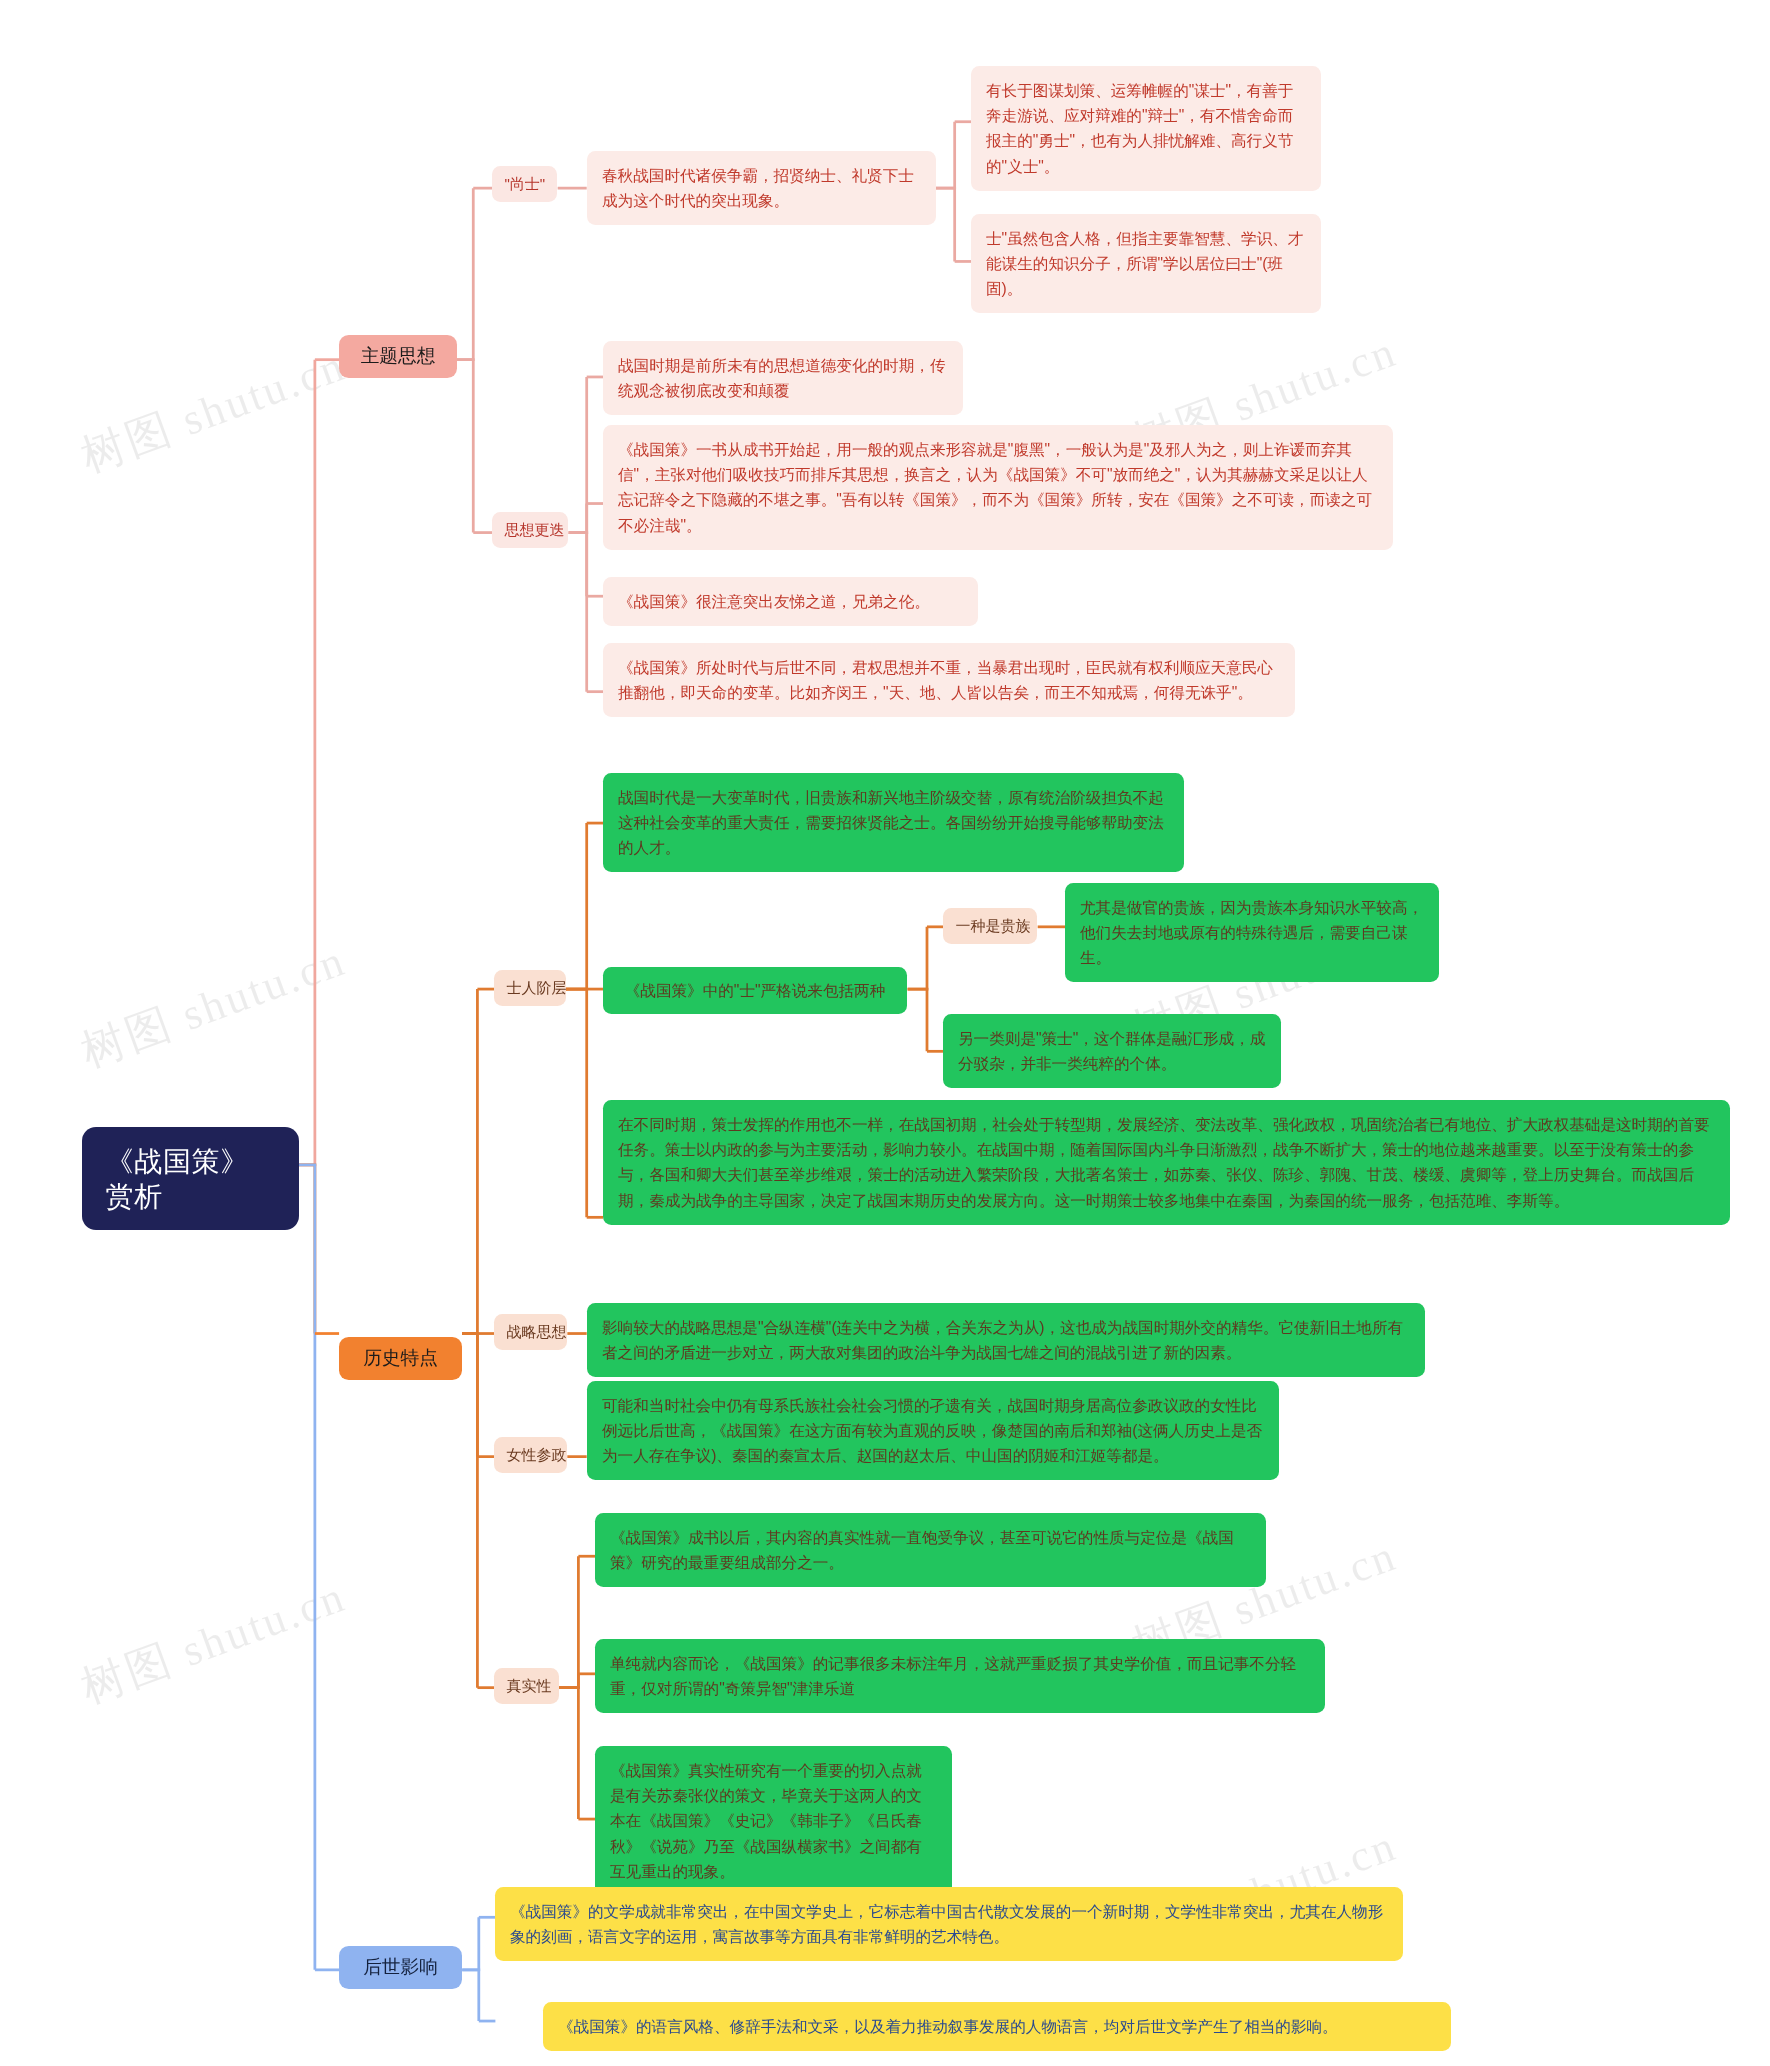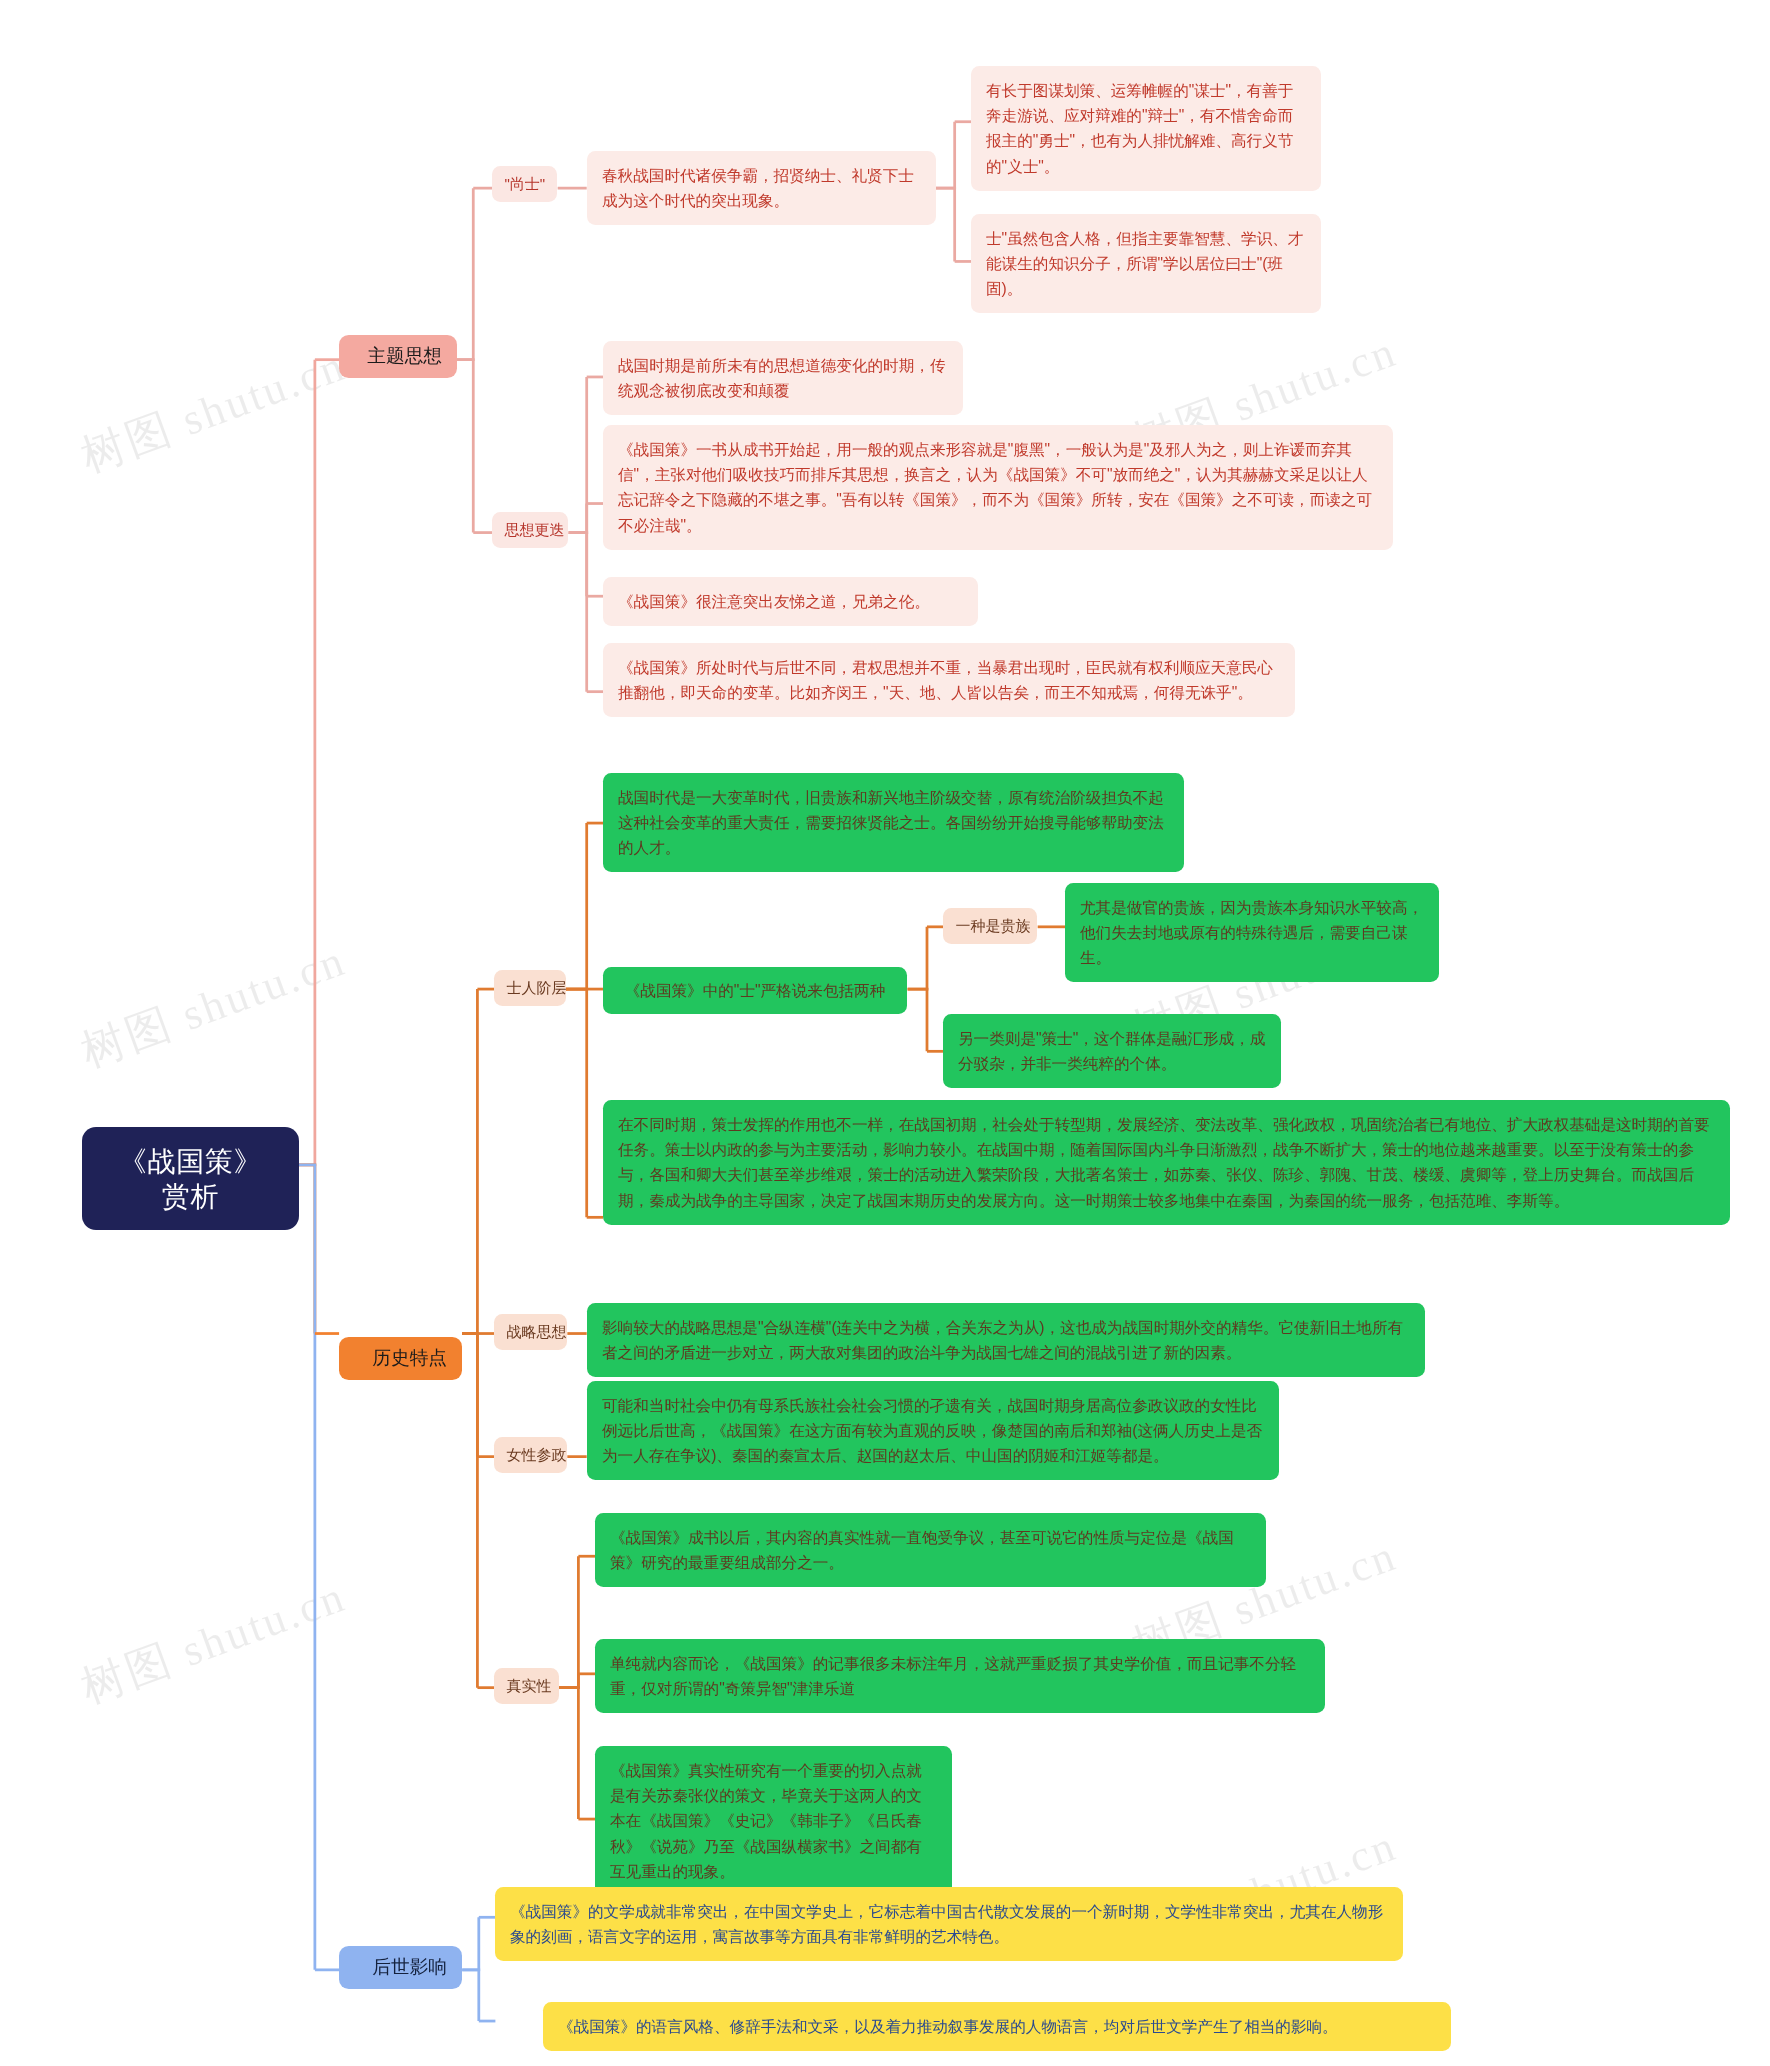--- a/index.html
+++ b/index.html
@@ -25,26 +25,26 @@
 
   
   #nodes { position:absolute; inset:0; z-index:2; }
   .node { position:absolute; border-radius:9.7px; }
   .node .txt { display:block; }
 
   
   .root {
     background:#1f2257; color:#fff; border-radius:14px;
     font-size:28px; line-height:1.25; letter-spacing:0.7px;
-    padding:16.6px 23.5px; text-align:center;
+    padding:16.6px 23.5px; text-align:left;
     font-family:"Liberation Serif","DejaVu Serif",serif;
   }
 
   
-  .lvl1 { font-size:18.7px; line-height:1.2; padding:10.4px 15px; border-radius:9.7px; text-align:right; white-space:nowrap; }
+  .lvl1 { font-size:18.7px; line-height:1.2; padding:10.4px 15px; border-radius:9.7px; text-align:center; white-space:nowrap; }
   .lvl1.pink  { background:#f4a9a0; color:#1b1b1b; }
   .lvl1.orange{ background:#f2812f; color:#1b1b1b;margin-top:28px; }
   .lvl1.blue  { background:#8fb3f0; color:#14213d; }
 
   
   .lvl2 { font-size:15px; line-height:1.3; padding:8.3px 12.5px; border-radius:8.3px; text-align:center; white-space:nowrap; }
   .lvl2.pink   { background:#fbe7e3; color:#b5342a; }
   .lvl2.orange { background:#fae0d2; color:#6a3a20; }
 
   

